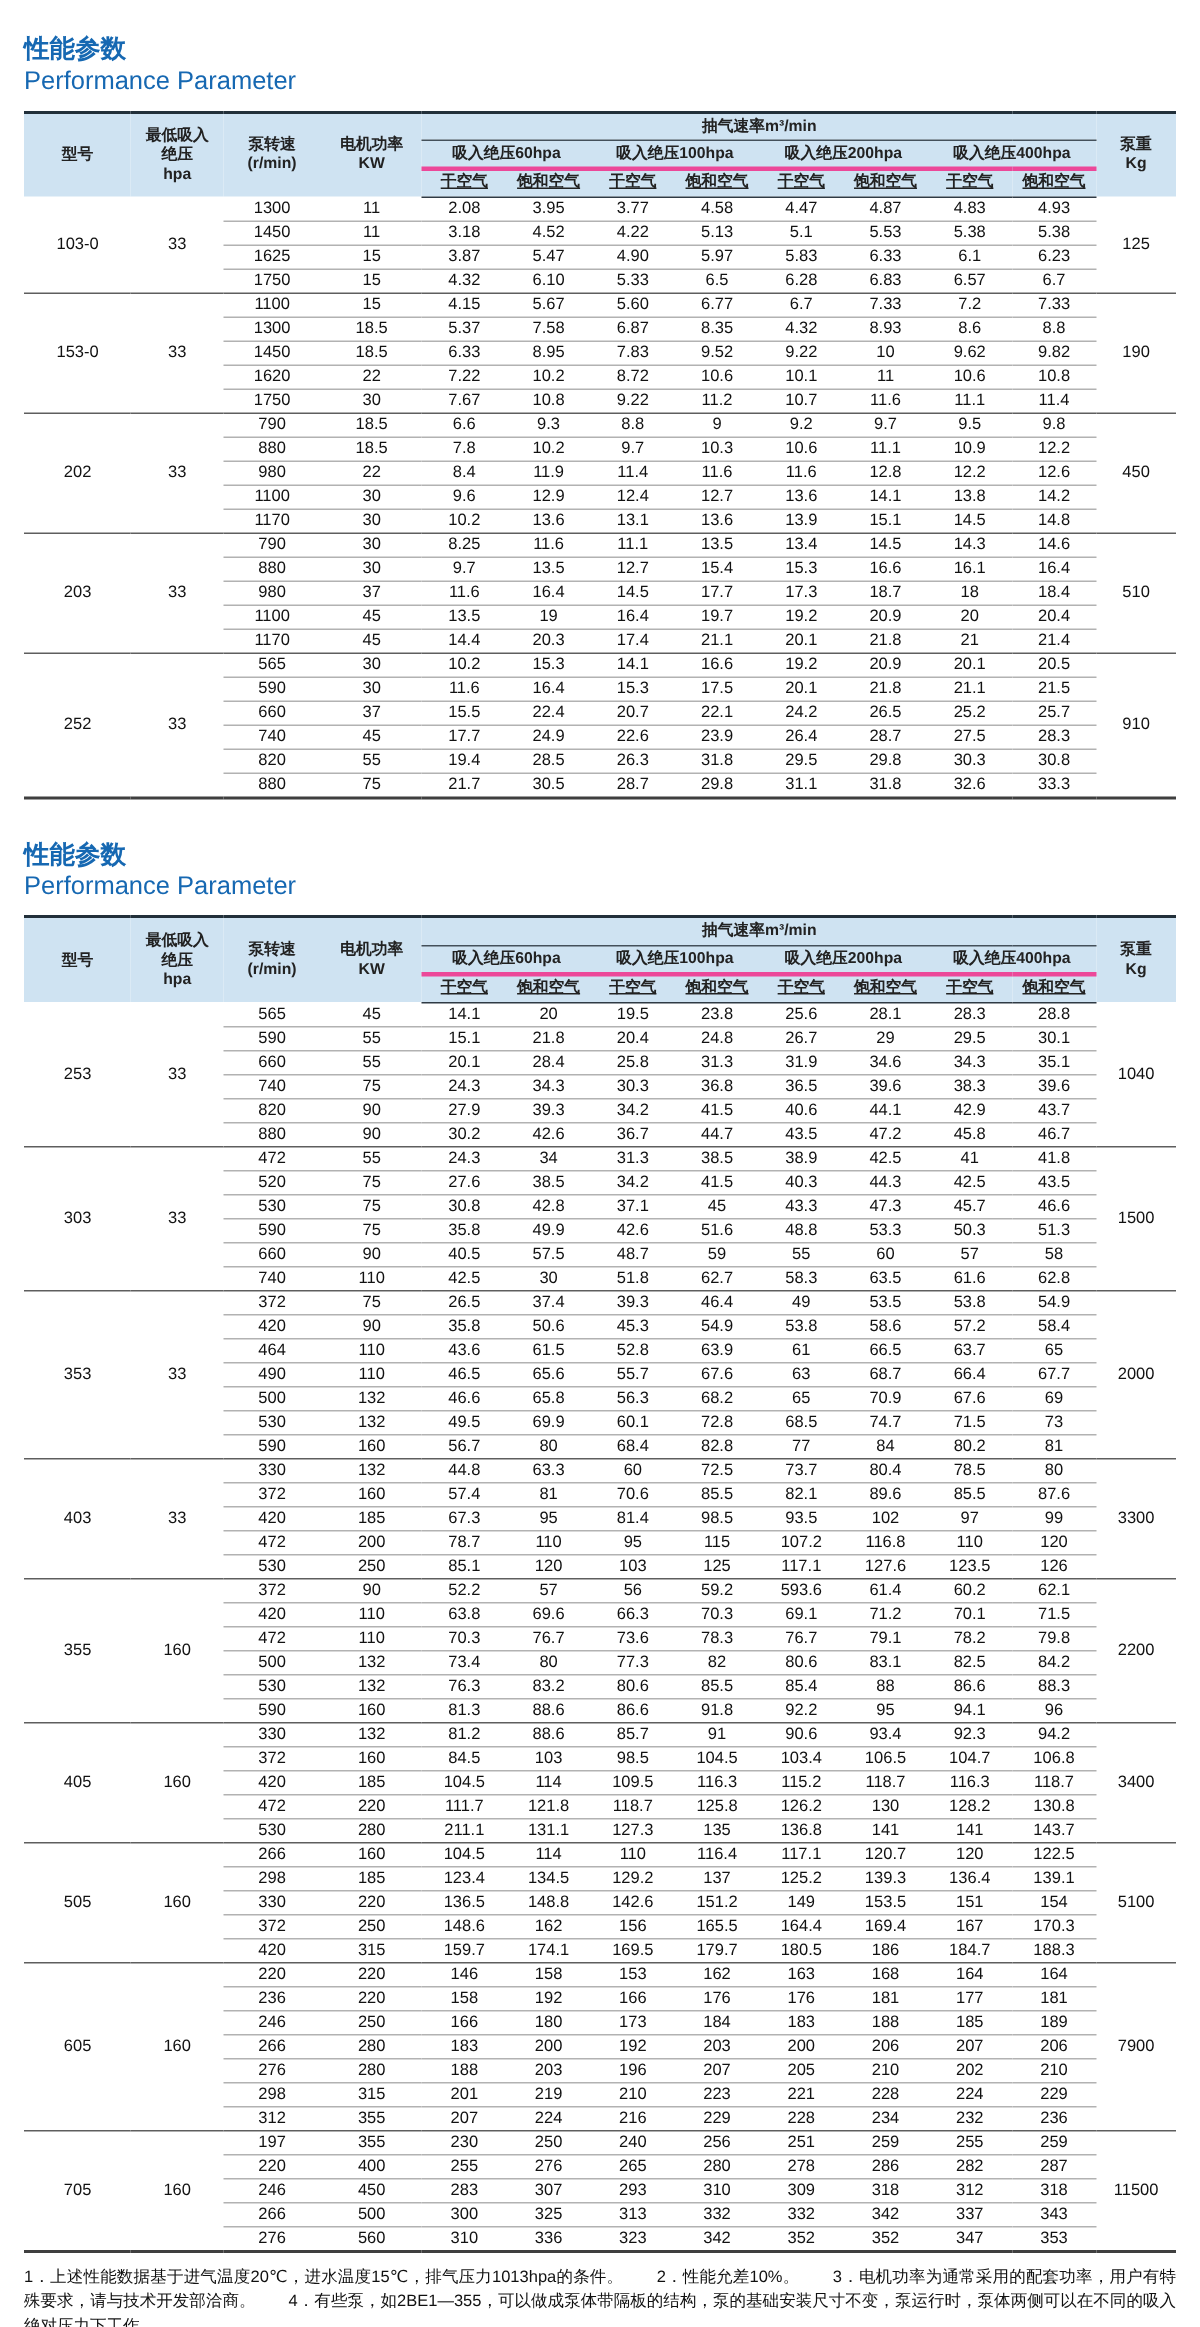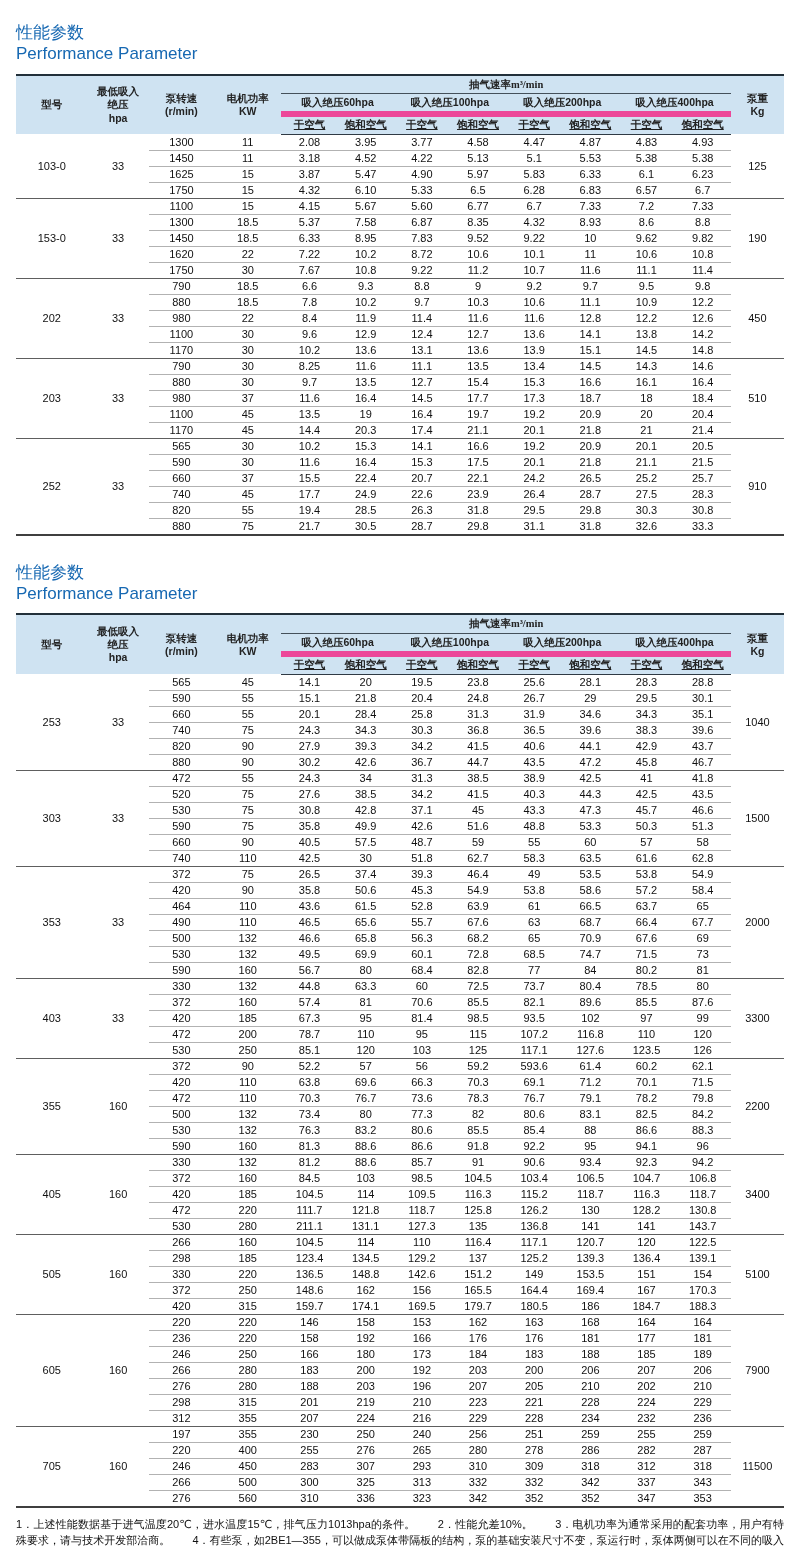--- a/index.html
+++ b/index.html
@@ -7,21 +7,21 @@
   body {
     width: 800px;
     font-family: "Liberation Sans", "DejaVu Sans", sans-serif;
     color: #1c1c1c;
   }
   .page { padding: 12px 16px 18px 16px; }
 
   .section-title-cn {
     color: #1668b2;
     font-size: 17px;
-    font-weight: normal;
+    font-weight: bold;
     margin: 10px 0 0 0;
     line-height: 1.25;
   }
   .section-title-en {
     color: #1668b2;
     font-size: 17px;
     font-weight: normal;
     margin: 0 0 9px 0;
     line-height: 1.25;
   }
@@ -37,22 +37,22 @@
     background: #cfe3f2;
     font-size: 10.5px;
     font-weight: bold;
     color: #222;
     white-space: pre-line;
     padding: 2px 0;
     line-height: 1.25;
     vertical-align: middle;
   }
   table.perf thead tr.hr3 th { border-bottom: 1.5px solid #2f3a44; padding: 1px 0 3px 0; text-decoration: underline; }
-  th.rate-th { border-bottom: 1px solid #44505a; padding-bottom: 1px; font-family: Liberation Serif, serif; }
-  th.pg-th   { border-bottom: 6px solid #ec4899; }
+  th.rate-th { border-bottom: 1px solid #44505a; padding-bottom: 1px; }
+  th.pg-th   { border-bottom: 3px solid #ec4899; }
 
   table.perf td {
     font-size: 11px;
     text-align: center;
     vertical-align: middle;
     padding: 1px 2px;
     line-height: 13px;
     color: #111;
   }
   

